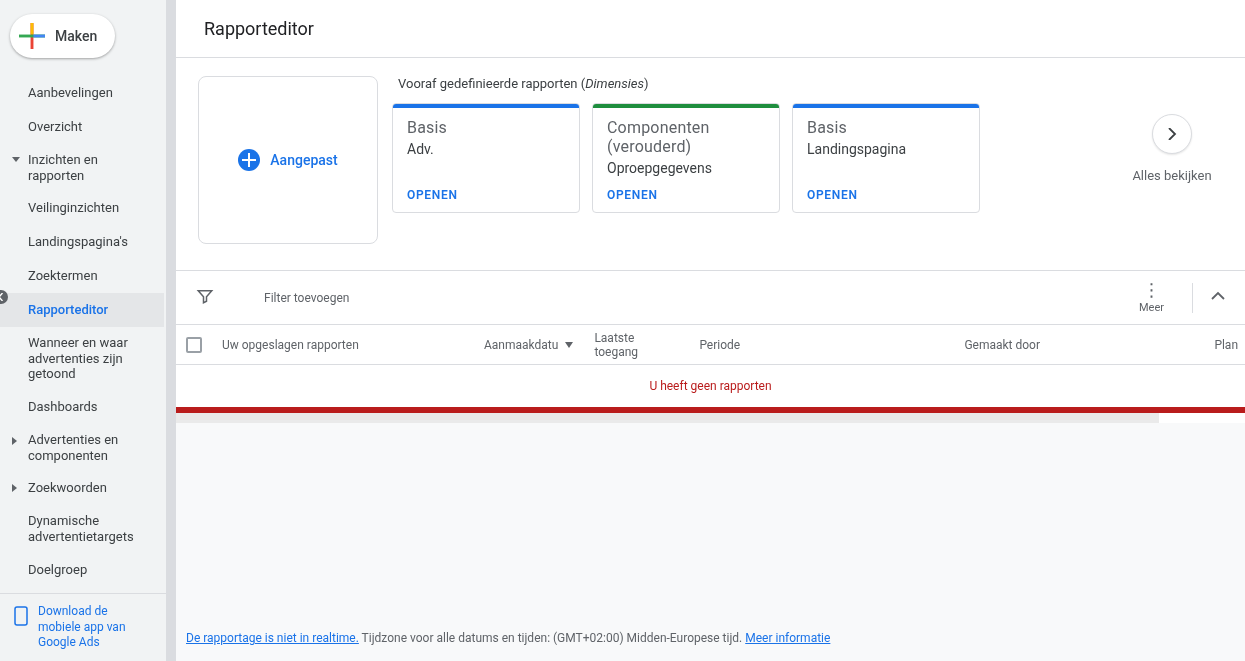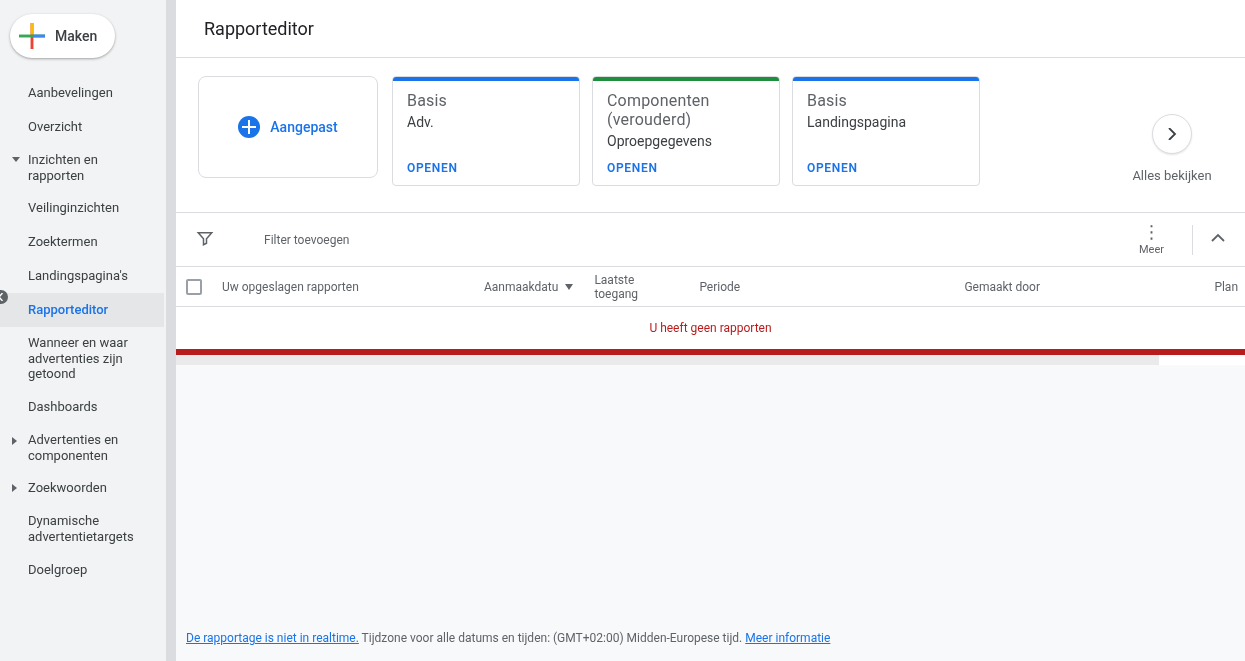--- a/index.html
+++ b/index.html
@@ -26,21 +26,21 @@
     .download-box .ph-icon { color: #1a73e8; margin-top: 2px; flex-shrink: 0; }
     .download-box .txt { font-size: 12px; color: #1a73e8; line-height: 1.3; }
 
     
     .scroll-edge { width: 10px; background: #dadce0; flex-shrink: 0; }
     .main { flex: 1; background: #f8f9fa; height: 100%; overflow-y: auto; display: flex; flex-direction: column; }
     .page-title-bar { background: #fff; padding: 18px 28px; border-bottom: 1px solid #dadce0; }
     .page-title { font-size: 18px; font-weight: 400; color: #202124; }
 
     .cards-row { display: flex; gap: 14px; padding: 18px 0 26px 22px; align-items: flex-start; background: #fff; }
-    .custom-card { width: 180px; height: 102px; border: 1px solid #dadce0; border-radius: 8px; display: flex; align-items: center; justify-content: center; gap: 10px; cursor: pointer; background: #fff; }
+    .custom-card { width: 180px; height: 168px; border: 1px solid #dadce0; border-radius: 8px; display: flex; align-items: center; justify-content: center; gap: 10px; cursor: pointer; background: #fff; }
     .custom-circle { width: 22px; height: 22px; background: #1a73e8; border-radius: 50%; display: flex; align-items: center; justify-content: center; color: #fff; }
     .custom-label { color: #1a73e8; font-size: 14px; font-weight: 500; }
     
     .predefined-col { flex: 1; display: flex; flex-direction: column; gap: 12px; position: relative; padding-right: 140px; }
     .pre-title { font-size: 13px; color: #3c4043; padding-left: 6px; }
     .pre-title em { font-style: italic; }
     .pre-cards { display: flex; gap: 12px; }
     .pre-card { width: 188px; height: 110px; border: 1px solid #dadce0; border-radius: 4px; background: #fff; display: flex; flex-direction: column; padding: 12px 14px 10px 14px; position: relative; overflow: hidden; }
     .pre-card .topbar { position: absolute; top: 0; left: 0; right: 0; height: 4px; }
     .pre-card .cat { font-size: 16px; color: #5f6368; letter-spacing: .2px; margin-top: 2px; }
@@ -110,24 +110,24 @@
           <span>Overzicht</span>
         </div>
       <div class="nav-item parent">
         <span class="nav-arrow arrow-down"></span>
         <span>Inzichten en rapporten</span>
       </div>
       <div class="nav-item child">
           <span>Veilinginzichten</span>
         </div>
       <div class="nav-item child">
+          <span>Landingspagina's</span>
+        </div>
+      <div class="nav-item child">
           <span>Zoektermen</span>
-        </div>
-      <div class="nav-item child">
-          <span>Landingspagina's</span>
         </div>
       <div class="nav-item child active">
           <span>Rapporteditor</span>
         </div>
       <div class="nav-item child">
           <span>Wanneer en waar advertenties zijn getoond</span>
         </div>
       <div class="nav-item child">
           <span>Dashboards</span>
         </div>
@@ -146,40 +146,51 @@
           <span>Doelgroep</span>
         </div>
     </div>
 
     <div class="side-collapse">
       <svg width="8" height="8" viewBox="0 0 8 8">
           <path d="M5.5 0L2 4l3.5 4" stroke="#fff" stroke-width="1.4" fill="none"></path>
         </svg>
     </div>
 
+    <div class="download-box">
+      <span class="ph-icon">
+        <svg width="14" height="20" viewBox="0 0 14 20">
+            <rect x="1" y="1" width="12" height="18" rx="2" fill="none" stroke="#1a73e8" stroke-width="1.5"></rect>
+          </svg>
+      </span>
+      <span class="txt">Download de mobiele app van Google Ads</span>
+    </div>
   </div>
 
   <div class="scroll-edge"></div>
 
   <div class="main">
     <div class="page-title-bar">
       <div class="page-title">Rapporteditor</div>
     </div>
 
     <div class="cards-row">
       <div class="custom-card">
         <span class="custom-circle">
           <svg width="14" height="14" viewBox="0 0 14 14">
               <path d="M6 0h2v14H6z M0 6h14v2H0z" fill="#fff"></path>
             </svg>
         </span>
         <span class="custom-label">Aangepast</span>
       </div>
 
       <div class="predefined-col">
+        <div class="pre-title">
+          <span>Vooraf gedefinieerde rapporten (</span><em>Dimensies</em><span>)</span>
+        </div>
         <div class="pre-cards" id="pre-cards">
             <div class="pre-card">
               <div class="topbar" style="background:#1a73e8"></div>
               <div class="cat">Basis</div>
               <div class="name">Adv.</div>
               <div class="open">OPENEN</div>
             </div>
             <div class="pre-card">
               <div class="topbar" style="background:#1e8e3e"></div>
               <div class="cat">Componenten (verouderd)</div>

